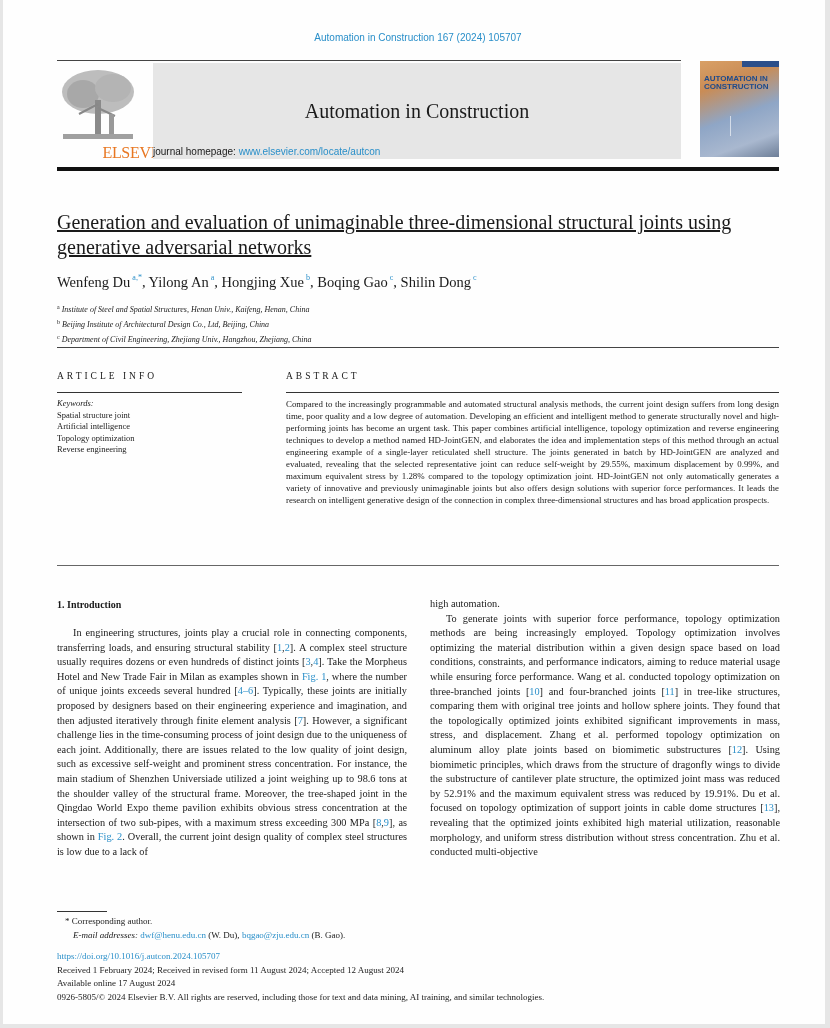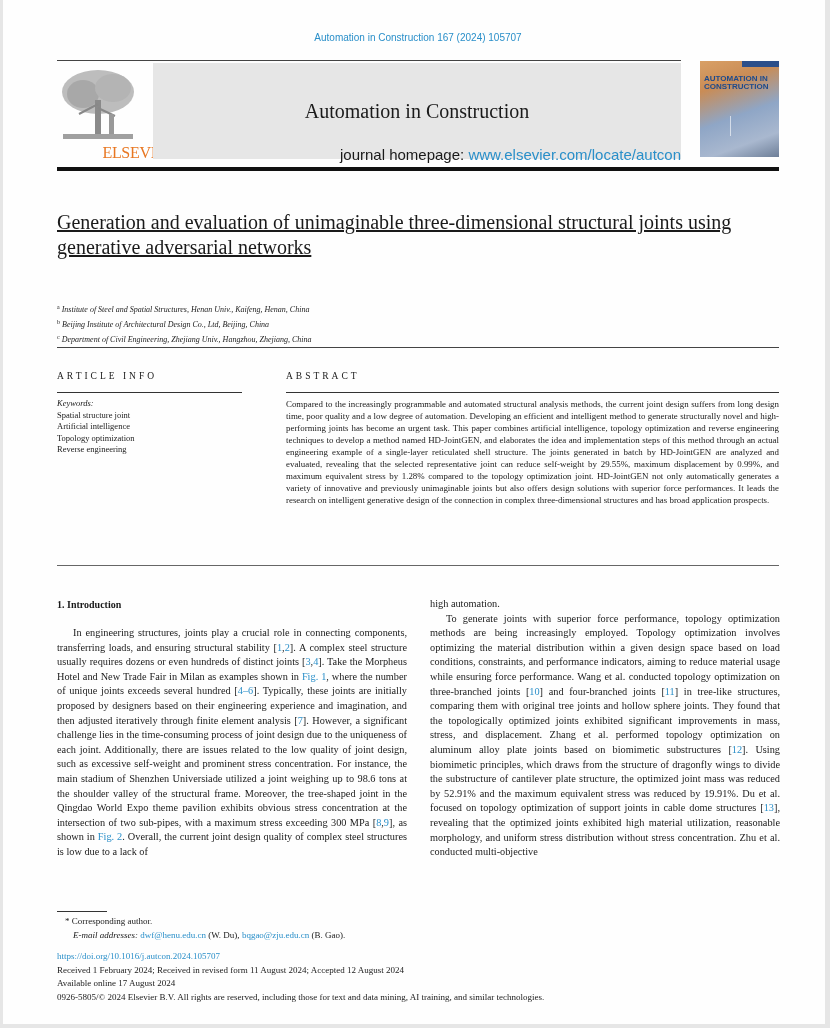--- a/index.html
+++ b/index.html
@@ -17,21 +17,21 @@
   .abs { position: absolute; }
 
   
   .journal-ref { top: 32px; left: 0; width: 830px; text-align: center; font-size: 10px; font-family: "Liberation Sans Narrow", "Liberation Sans", sans-serif; }
   .rule-top { top: 60px; left: 54px; width: 624px; height: 1px; background: #444; }
   .elsevier-logo { top: 64px; left: 54px; width: 82px; height: 96px; }
   .elsevier-text { top: 144px; left: 54px; width: 82px; text-align: center; color: #e87722; font-size: 16px; letter-spacing: -0.3px; font-family: "Liberation Serif", serif; margin-left: 41px; }
   .header-box { top: 63px; left: 150px; width: 528px; height: 96px; background: #e6e6e6; }
   .contents-line { top: 69px; left: 150px; width: 528px; text-align: center; font-size: 11px; }
   .journal-title { top: 100px; left: 150px; width: 528px; text-align: center; font-size: 20px; }
-  .homepage-line { top: 146px; left: 150px; width: 528px; text-align: right; font-size: 15px; font-family: "Liberation Sans", sans-serif; }
+  .homepage-line { top: 146px; left: 150px; width: 528px; text-align: left; font-size: 10px; font-family: "Liberation Sans", sans-serif; }
   .cover { top: 61px; left: 697px; width: 79px; height: 96px; background: linear-gradient(160deg, #d9a066 0%, #c98c56 25%, #8fa6c6 55%, #a9b8cf 80%, #6e7f98 100%); overflow: hidden; }
   .cover-title { top: 14px; left: 4px; width: 74px; color: #1d4a8c; font-family: "Liberation Sans", sans-serif; font-weight: bold; font-size: 8px; line-height: 8px; }
   .cover-strip { top: 0; left: 42px; width: 37px; height: 6px; background: #2c4f8a; }
   .cover-lines { top: 55px; left: 30px; width: 44px; height: 20px; border-left: 1px solid rgba(255,255,255,0.6); }
   .rule-thick { top: 167px; left: 54px; width: 722px; height: 4px; background: #111; }
 
   
   .title { top: 210px; left: 54px; width: 700px; font-size: 20px; line-height: 25px; text-decoration: underline; }
   .authors { top: 273px; left: 54px; font-size: 14.5px; white-space: nowrap; }
   .authors sup { color: #2a8fc9; font-size: 8px; vertical-align: 7px; margin-left: 2px; }
@@ -97,20 +97,27 @@
   <div class="abs cover">
     <div class="abs cover-strip"></div>
     <div class="abs cover-title">AUTOMATION IN CONSTRUCTION</div>
     <div class="abs cover-lines"></div>
   </div>
 
   <div class="abs rule-thick"></div>
 
   <div class="abs title">Generation and evaluation of unimaginable three-dimensional structural joints using generative adversarial networks</div>
 
+  <div class="abs authors">
+    <span>Wenfeng Du</span><sup>a,*</sup>,
+    <span>Yilong An</span><sup>a</sup>,
+    <span>Hongjing Xue</span><sup>b</sup>,
+    <span>Boqing Gao</span><sup>c</sup>,
+    <span>Shilin Dong</span><sup>c</sup>
+  </div>
 
   <div class="abs affils">
     <div><sup>a</sup><span>Institute of Steel and Spatial Structures, Henan Univ., Kaifeng, Henan, China</span></div>
     <div><sup>b</sup><span>Beijing Institute of Architectural Design Co., Ltd, Beijing, China</span></div>
     <div><sup>c</sup><span>Department of Civil Engineering, Zhejiang Univ., Hangzhou, Zhejiang, China</span></div>
   </div>
 
   <div class="abs rule-mid"></div>
 
   <div class="abs section-label ai-label">ARTICLE INFO</div>

